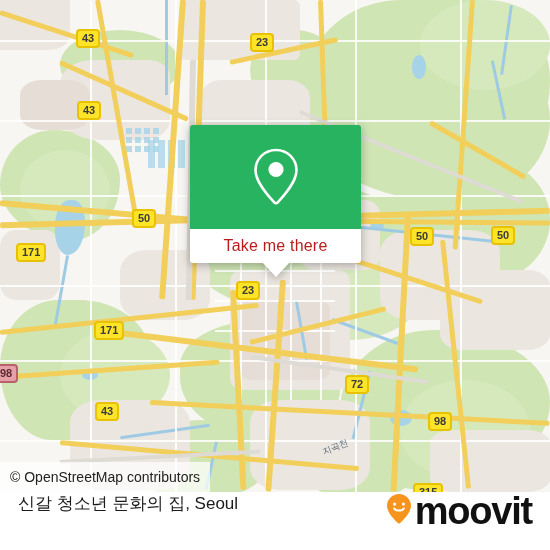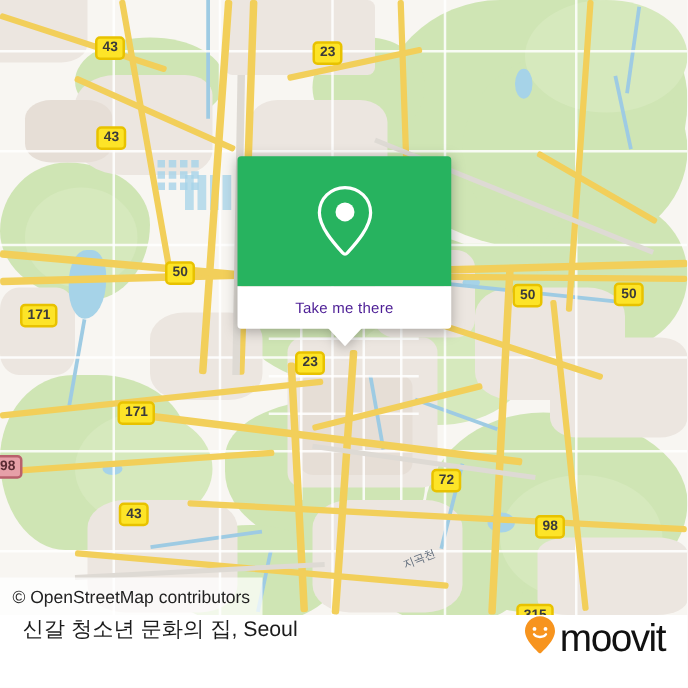--- a/index.html
+++ b/index.html
@@ -69,21 +69,21 @@
   .card-top {
     position: absolute; left: 0; top: 0; width: 171px; height: 104px;
     background: #27b35f; border-radius: 3px 3px 0 0;
     display: flex; align-items: center; justify-content: center;
   }
   .card-bottom {
     position: absolute; left: 0; top: 104px; width: 171px; height: 34px;
     background: #ffffff; border-radius: 0 0 3px 3px;
     display: flex; align-items: center; justify-content: center;
   }
-  .card-label { font-size: 12px; color: #4c1d95; letter-spacing: .2px; }
+  .card-label { font-size: 16px; color: #b91c1c; letter-spacing: .2px; }
   .card-tail {
     position: absolute; left: 50%; top: 137px;
     margin-left: -14px; width: 0; height: 0;
     border-left: 14px solid transparent;
     border-right: 14px solid transparent;
     border-top: 15px solid #ffffff;
   }
   .pin-svg { display: block; }
 
   
@@ -91,21 +91,21 @@
     position: absolute; left: 0; top: 492px; width: 550px; height: 58px;
     background: rgba(255,255,255,.88);
     display: flex; align-items: flex-start; justify-content: space-between;
     padding: 0 18px;
   }
   .footer-title {
     font-size: 17px; color: #1b1b1b; white-space: nowrap;
   }
   .brand { display: flex; align-items: center; gap: 3px; }
   .brand-word {
-    font-size: 31px; font-weight: normal; color: #111; letter-spacing: -1.2px;
+    font-size: 38px; font-weight: bold; color: #111; letter-spacing: -1.2px;
     line-height: 1;
   }
 </style>
 </head>
 <body>
 
 <div id="app">
 
   <div class="map">
     <div id="map-art">

